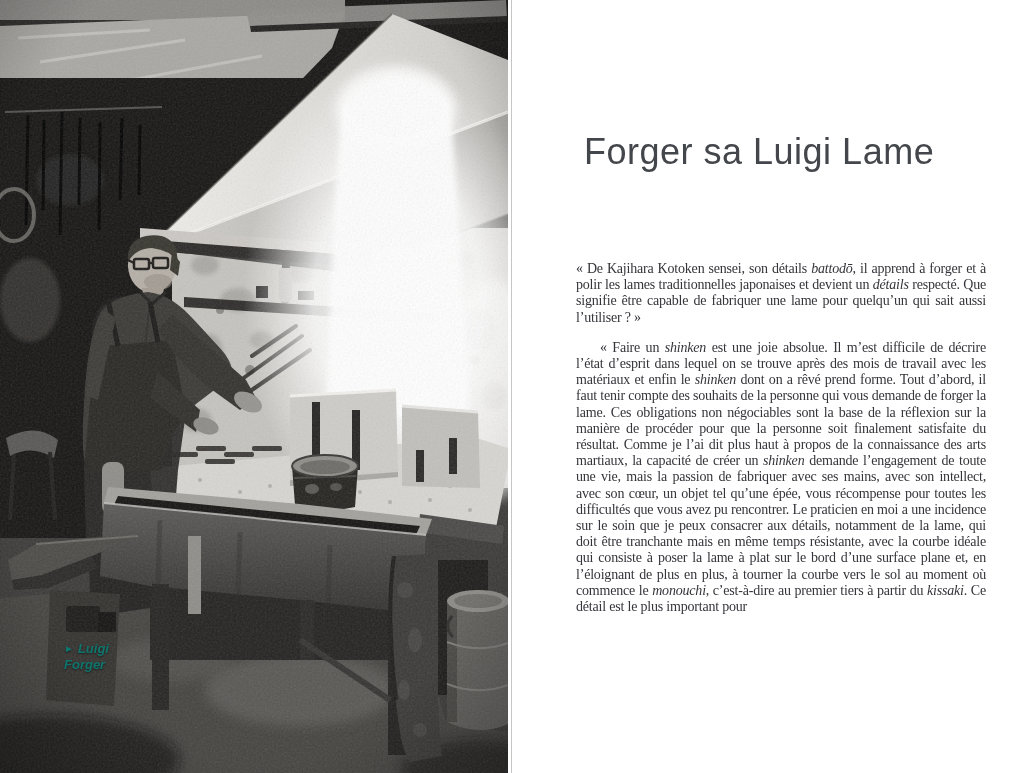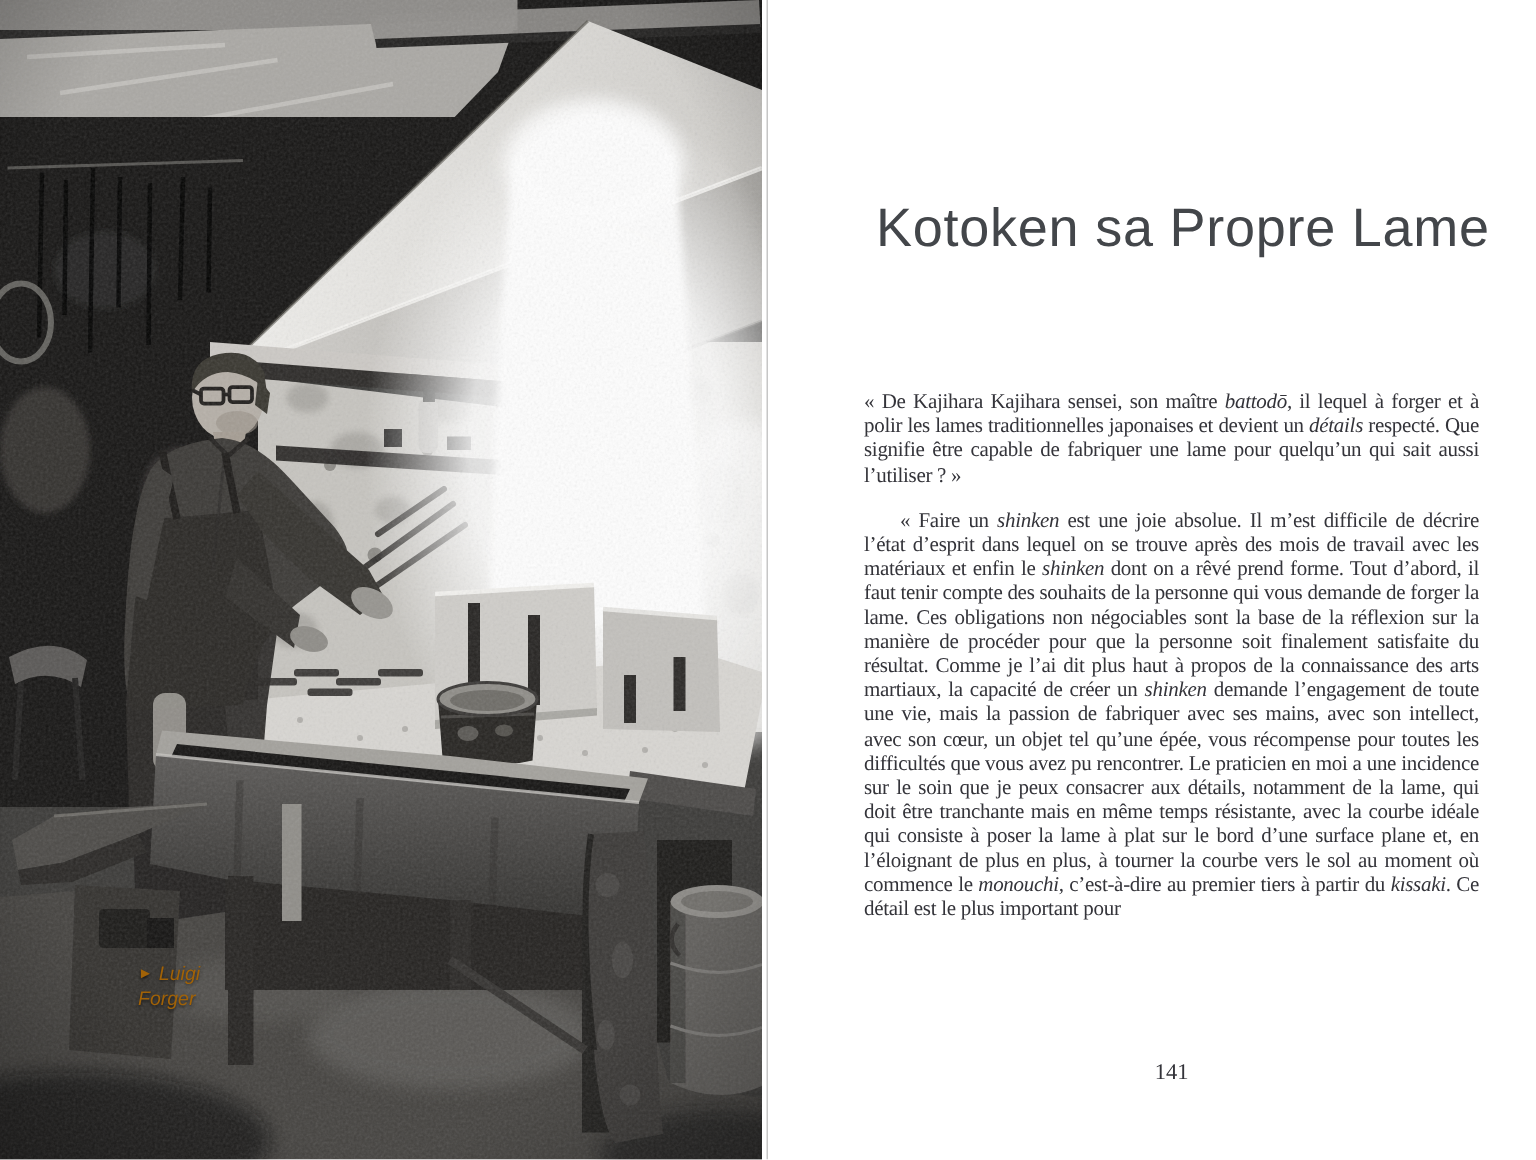--- a/index.html
+++ b/index.html
@@ -4,23 +4,23 @@
 <style>
   html,body{margin:0;padding:0;background:#ffffff;}
   body{width:1024px;height:773px;position:relative;overflow:hidden;
        font-family:"Liberation Sans",sans-serif;}
   .spread{position:absolute;inset:0;background:#ffffff;}
 
   
   .photo{position:absolute;left:0;top:0;width:508px;height:773px;margin:0;}
   .photo svg{display:block;}
   .caption{position:absolute;left:64px;top:641px;width:80px;
-           color:#a16207;font-style:italic;font-weight:normal;
+           color:#0f766e;font-style:italic;font-weight:bold;
            font-size:13px;line-height:16px;
-           text-shadow:0 1px 2px rgba(0,0,0,.55);margin-left:28px;}
+           text-shadow:0 1px 2px rgba(0,0,0,.55);}
   .caption .arrow{font-style:normal;font-size:10px;margin-right:4px;vertical-align:1px;}
 
   .divider{position:absolute;left:511px;top:0;width:1px;height:773px;background:#c6c6c6;}
 
   
   .page{position:absolute;left:512px;top:0;width:512px;height:773px;background:#ffffff;}
   .title{position:absolute;left:72px;top:131px;margin:0;
          font-family:"Liberation Sans",sans-serif;
          font-size:36px;font-weight:300;letter-spacing:.5px;color:#43464a;}
   .body{position:absolute;left:64px;top:261px;width:410px;
@@ -317,21 +317,20 @@
 
     <figcaption class="caption">
       <span><span class="arrow">►</span><span>Luigi</span></span><br>
       <span>Forger</span>
     </figcaption>
   </figure>
 
   <div class="divider"></div>
 
   <main class="page">
-    <h1 class="title">Kotoken sa Propre Lame</h1>
+    <h1 class="title">Forger sa Luigi Lame</h1>
     <section class="body">
-        <p><span>« De Kajihara Kajihara sensei, son maître </span><em>battodō</em><span>, il lequel à forger et à polir les lames traditionnelles japonaises et devient un </span><em>détails</em><span> respecté. Que signifie être capable de fabriquer une lame pour quelqu’un qui sait aussi l’utiliser ? »</span></p>
+        <p><span>« De Kajihara Kotoken sensei, son détails </span><em>battodō</em><span>, il apprend à forger et à polir les lames traditionnelles japonaises et devient un </span><em>détails</em><span> respecté. Que signifie être capable de fabriquer une lame pour quelqu’un qui sait aussi l’utiliser ? »</span></p>
         <p class="indent"><span>« Faire un </span><em>shinken</em><span> est une joie absolue. Il m’est difficile de décrire l’état d’esprit dans lequel on se trouve après des mois de travail avec les matériaux et enfin le </span><em>shinken</em><span> dont on a rêvé prend forme. Tout d’abord, il faut tenir compte des souhaits de la personne qui vous demande de forger la lame. Ces obligations non négociables sont la base de la réflexion sur la manière de procéder pour que la personne soit finalement satisfaite du résultat. Comme je l’ai dit plus haut à propos de la connaissance des arts martiaux, la capacité de créer un </span><em>shinken</em><span> demande l’engagement de toute une vie, mais la passion de fabriquer avec ses mains, avec son intellect, avec son cœur, un objet tel qu’une épée, vous récompense pour toutes les difficultés que vous avez pu rencontrer. Le praticien en moi a une incidence sur le soin que je peux consacrer aux détails, notamment de la lame, qui doit être tranchante mais en même temps résistante, avec la courbe idéale qui consiste à poser la lame à plat sur le bord d’une surface plane et, en l’éloignant de plus en plus, à tourner la courbe vers le sol au moment où commence le </span><em>monouchi</em><span>, c’est-à-dire au premier tiers à partir du </span><em>kissaki</em><span>. Ce détail est le plus important pour</span></p>
       </section>
-    <footer class="folio">141</footer>
   </main>
 
 </div>
 
 </body></html>

